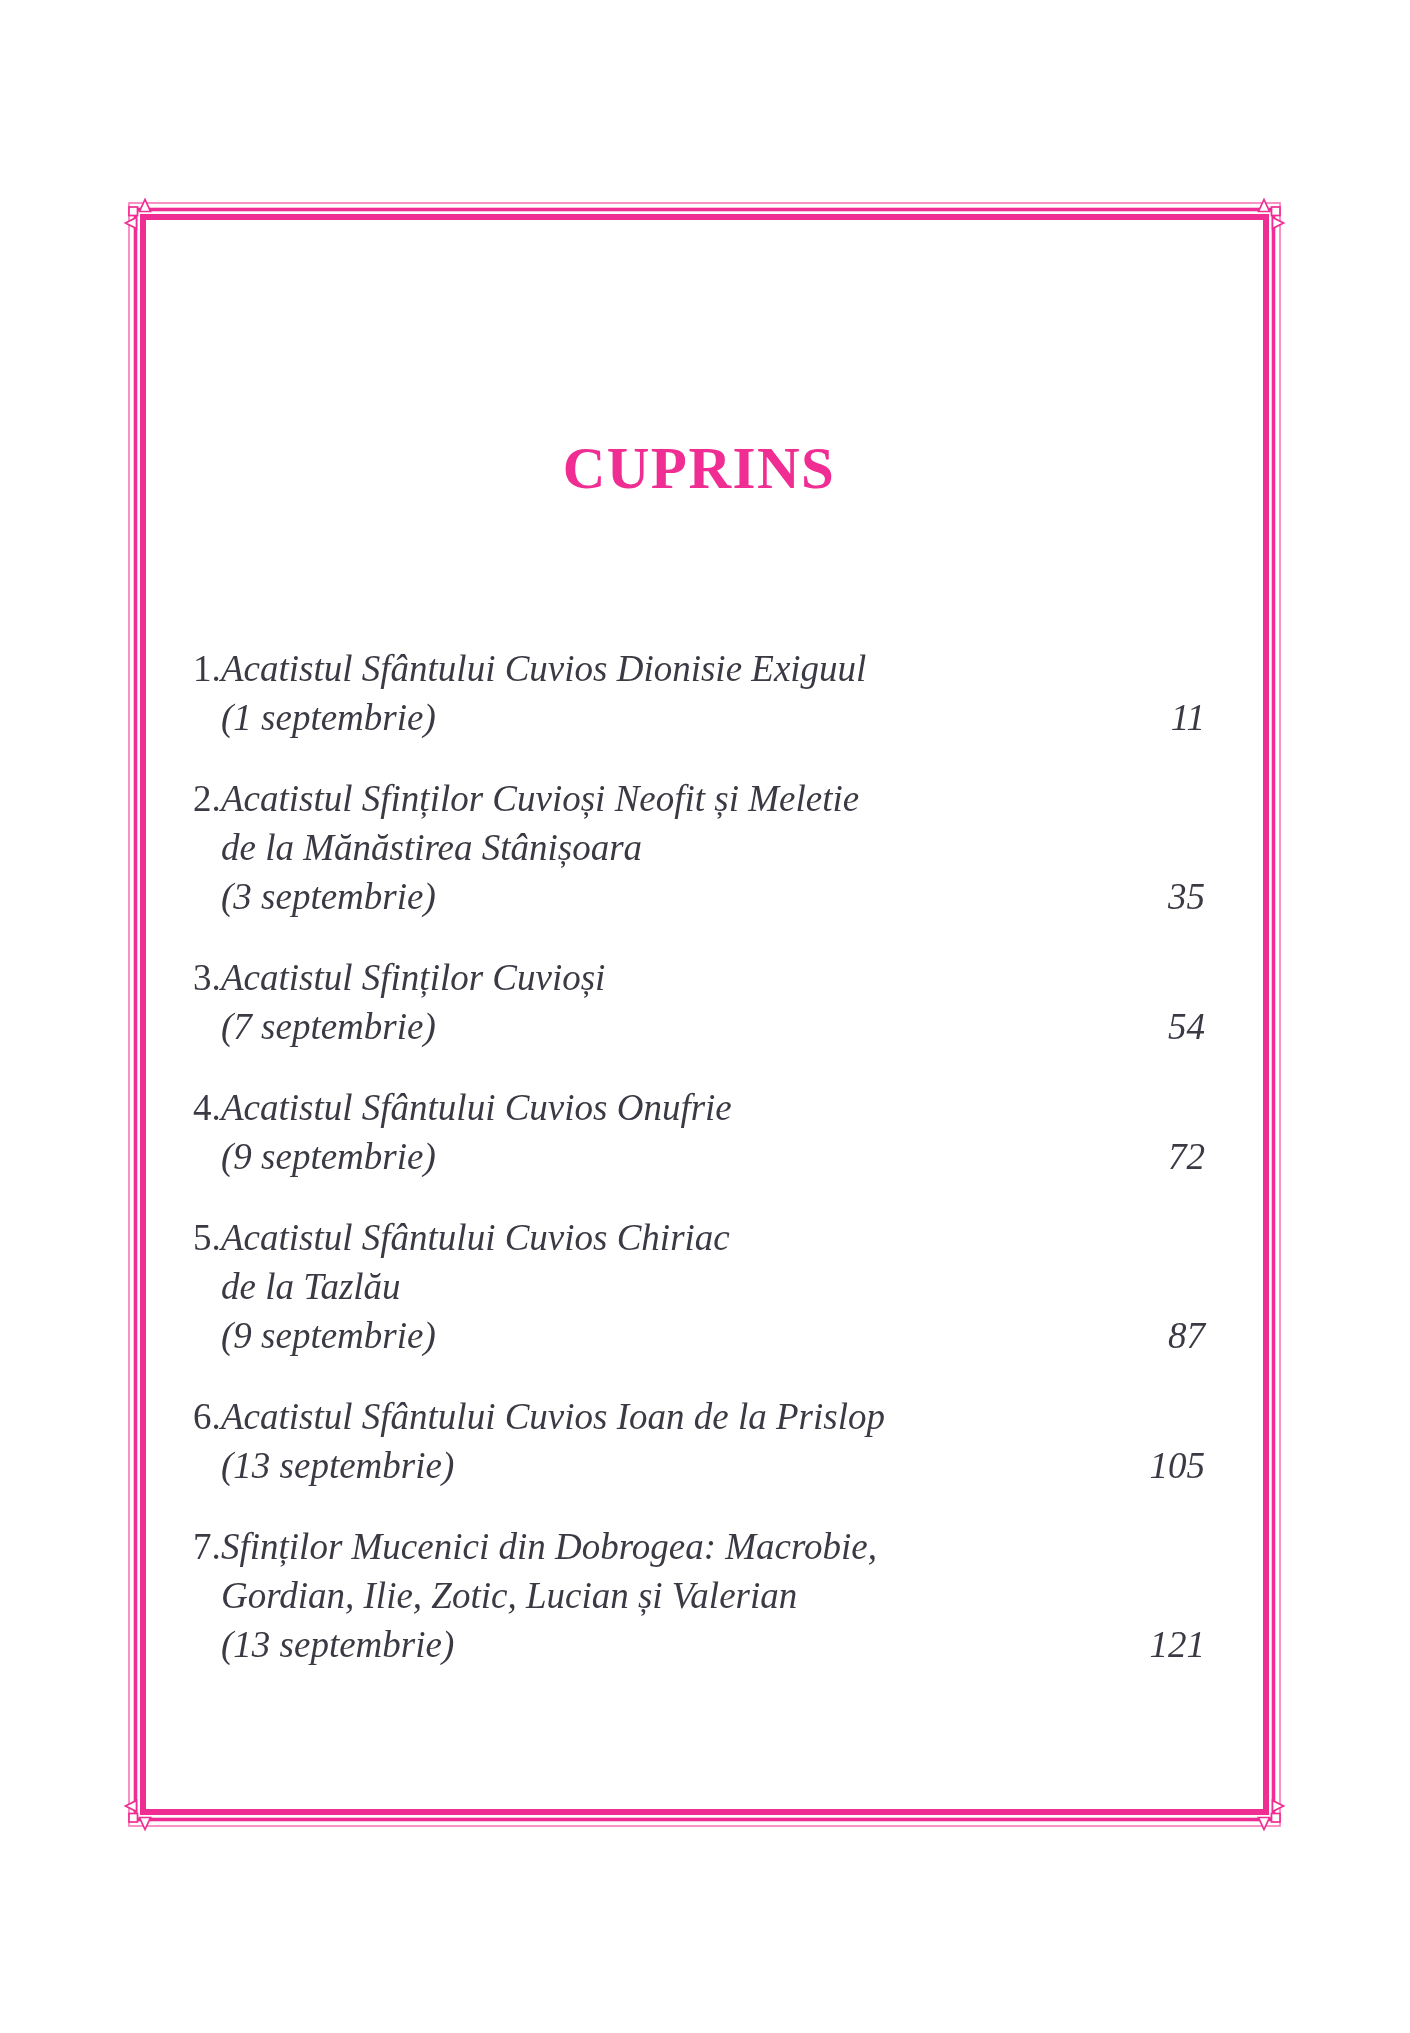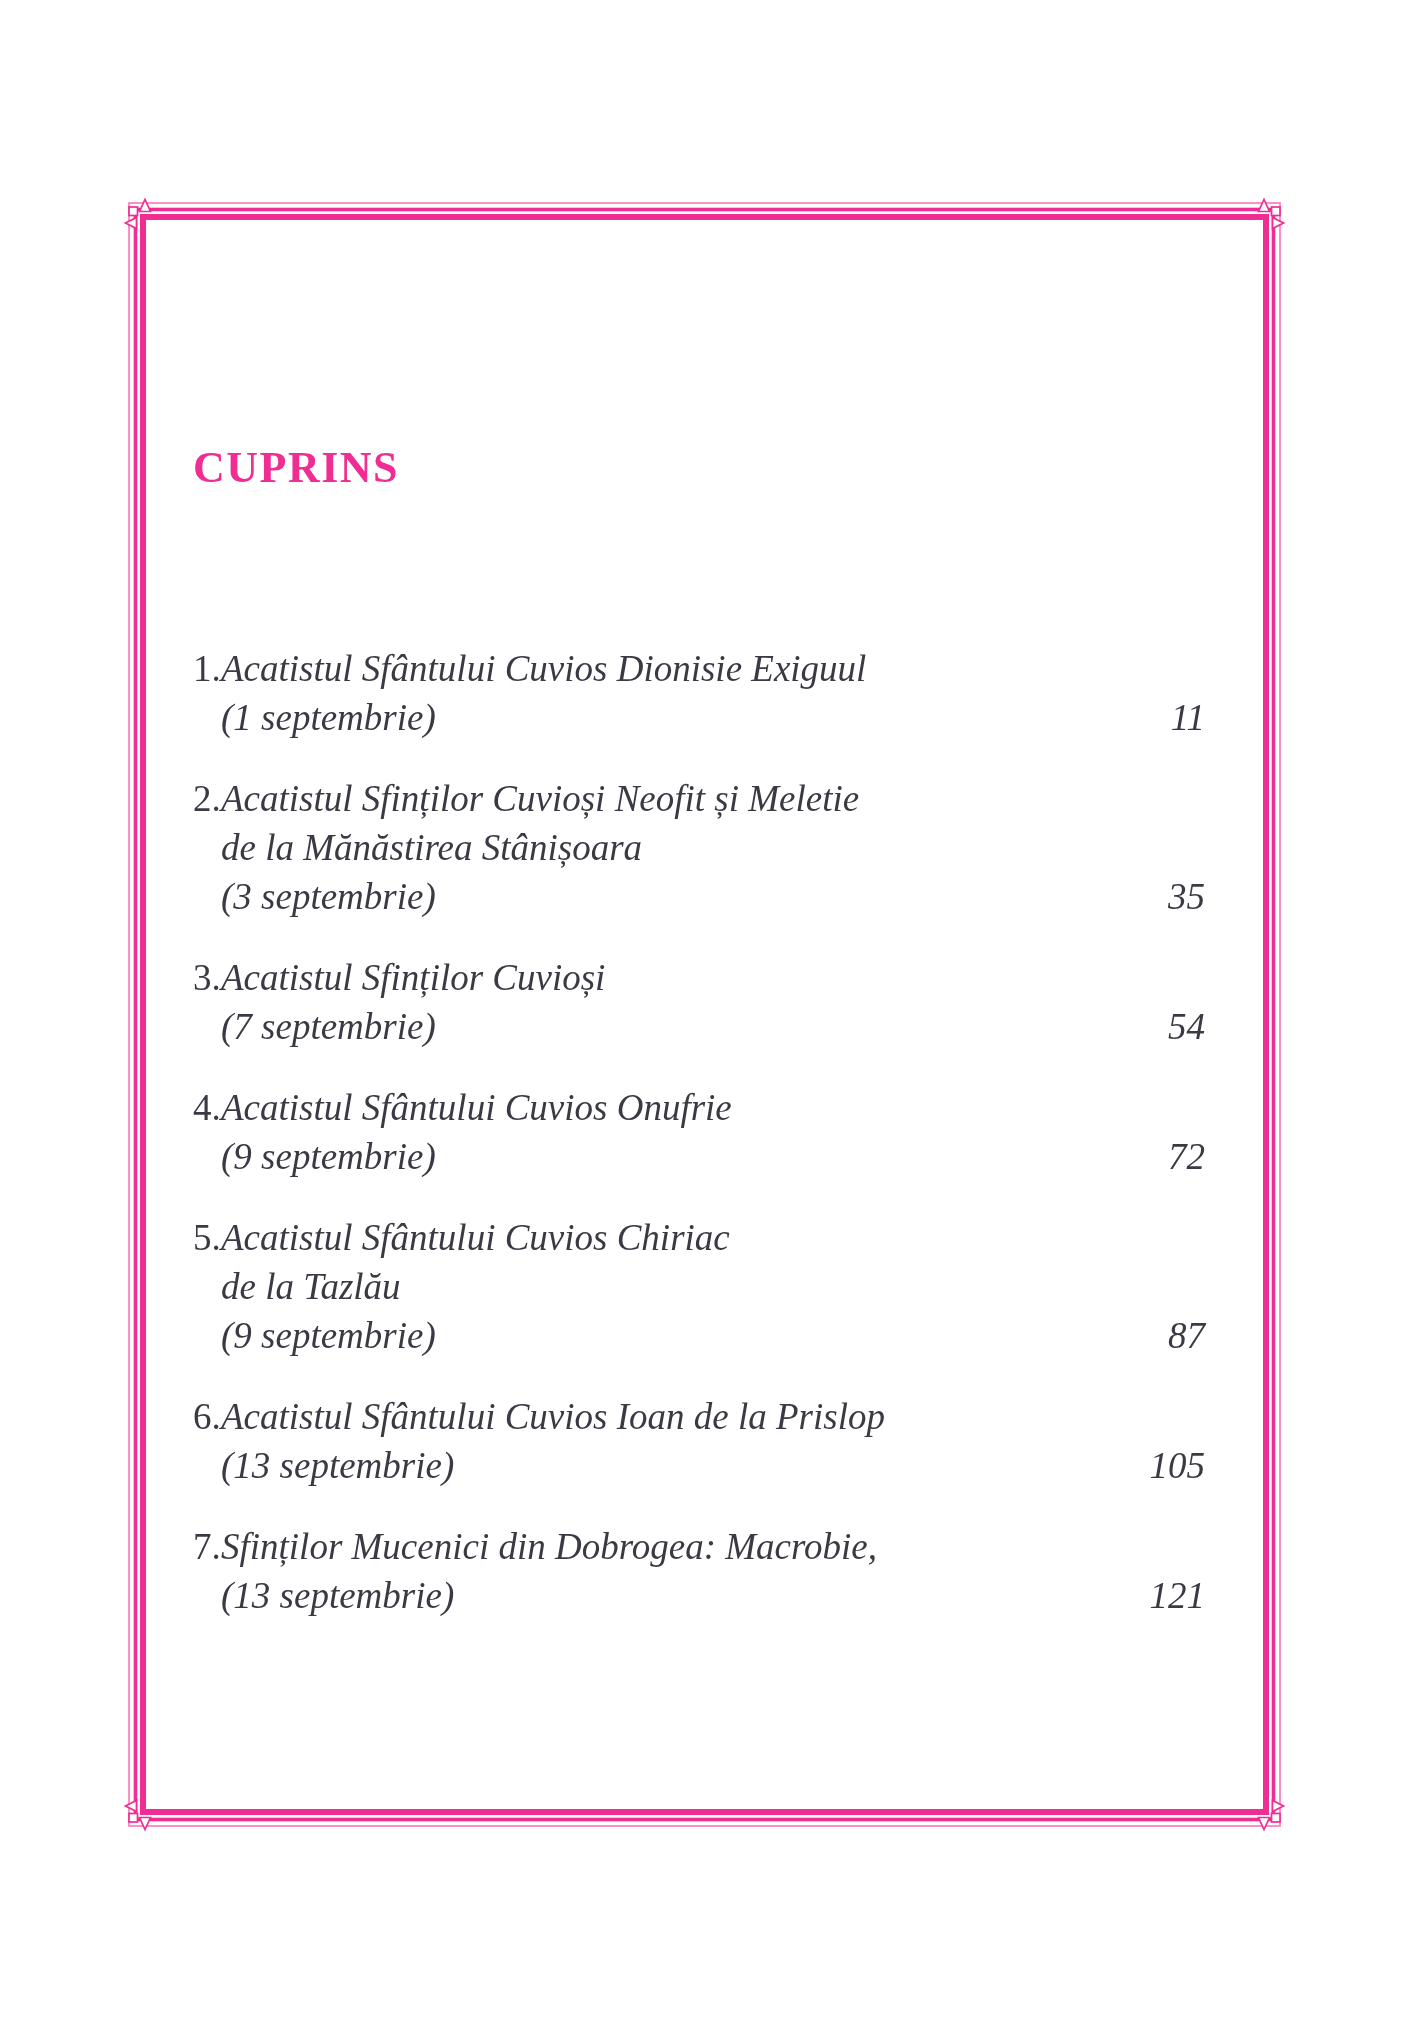--- a/index.html
+++ b/index.html
@@ -19,21 +19,22 @@
   }
   .frame-svg{position:absolute;left:0;top:0;width:1410px;height:2033px;}
   .frame-line{fill:none;stroke:var(--accent);}
   .frame-line.thin{stroke:var(--accent-light);stroke-width:1.7;}
   .frame-line.med{stroke-width:3.6;}
   .frame-line.thick{stroke-width:6;}
   .orn{fill:#ffffff;stroke:var(--accent);stroke-width:1.7;}
   .page-title{
     position:absolute;
     left:193px;top:442px;width:1012px;
-    font-size:44px;line-height:52px;
+    text-align:center;
+    font-size:59px;line-height:52px;
     font-weight:bold;
     letter-spacing:1.5px;
     color:var(--accent);
   }
   .toc{
     position:absolute;
     left:193px;top:644px;width:1012px;
     font-size:37px;line-height:49px;
   }
   .entry{display:flex;margin-bottom:32px;}
@@ -148,20 +149,21 @@
         <span class="leader"></span>
         <span class="entry-page">105</span>
       </div>
     </div>
   </div>
 
   <div class="entry">
     <span class="entry-number">7.</span>
     <div class="entry-text">
       <div class="title-line">Sfinților Mucenici din Dobrogea: Macrobie,</div>
+          <div class="title-line">Gordian, Ilie, Zotic, Lucian și Valerian</div>
           <div class="dotted-line">
         <span class="entry-date">(13 septembrie)</span>
         <span class="leader"></span>
         <span class="entry-page">121</span>
       </div>
     </div>
   </div>
 </div>
 
 </div>

